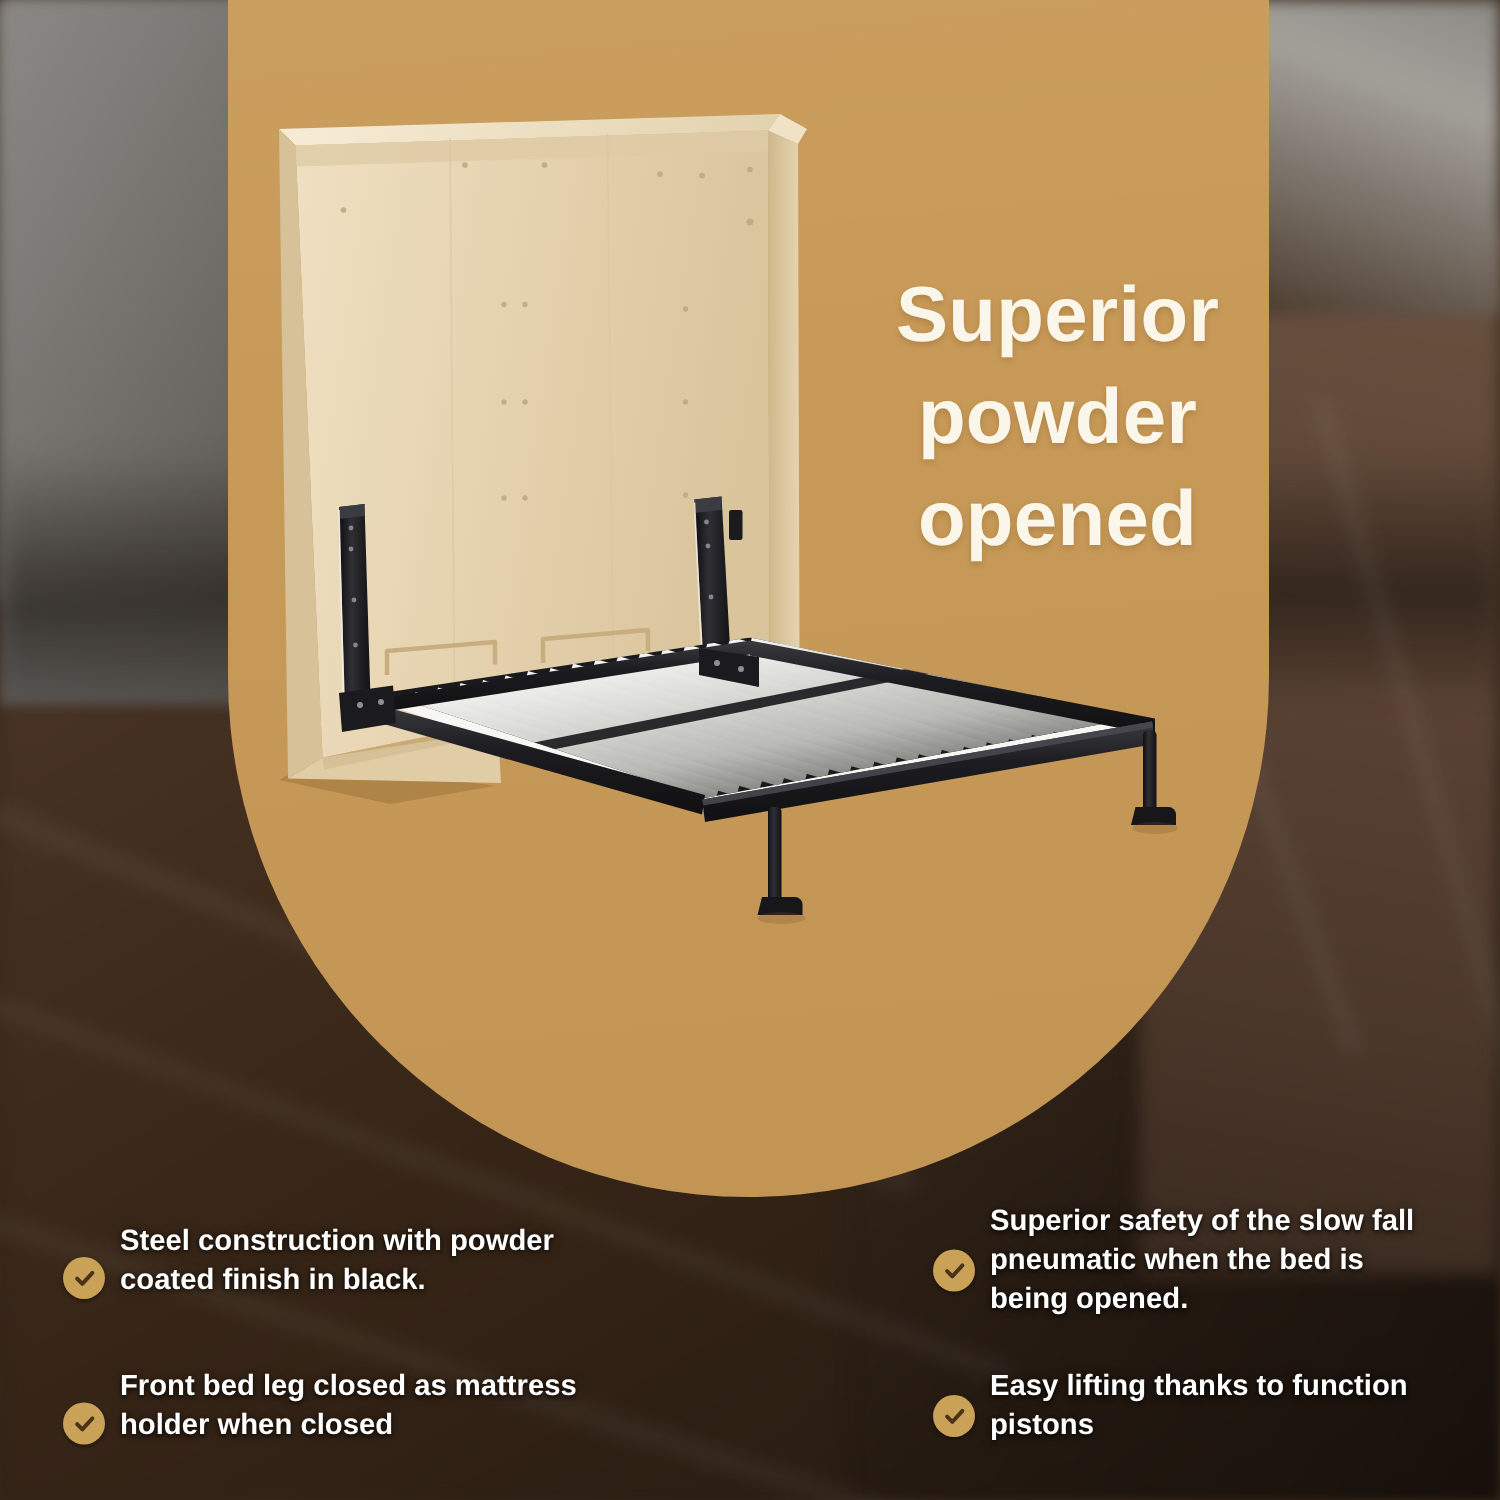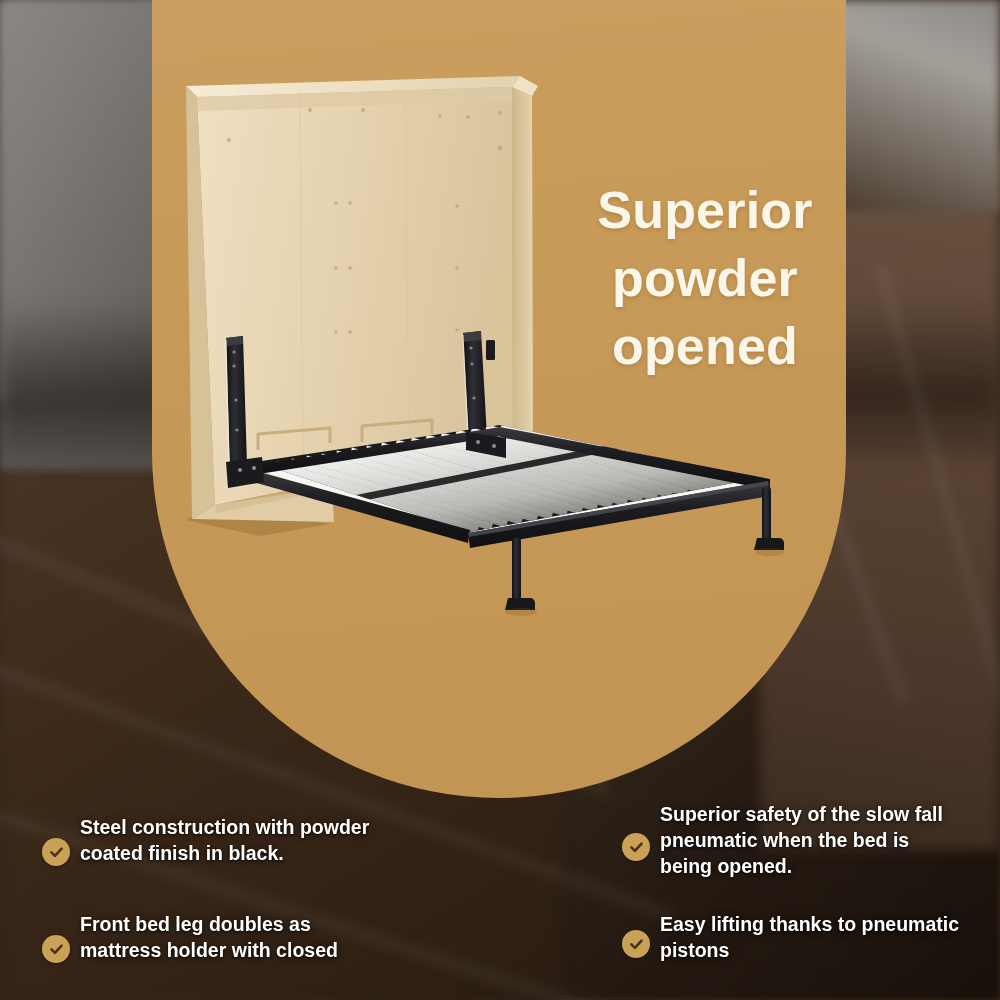--- a/index.html
+++ b/index.html
@@ -343,25 +343,25 @@
     </span>
     <span class="bullet-text">Superior safety of the slow fall pneumatic when the bed is being opened.</span>
   </div>
 
   <div class="bullet b3">
     <span class="bullet-badge">
       <svg width="17" height="17" viewBox="0 0 17 17">
           <path d="M3.4 8.4 L6.9 11.9 L13.6 4.6" fill="none" stroke="#4a3418" stroke-width="2.6" stroke-linecap="round" stroke-linejoin="round"></path>
         </svg>
     </span>
-    <span class="bullet-text">Front bed leg doubles as mattress holder with closed</span>
+    <span class="bullet-text">Front bed leg closed as mattress holder when closed</span>
   </div>
 
   <div class="bullet b4">
     <span class="bullet-badge">
       <svg width="17" height="17" viewBox="0 0 17 17">
           <path d="M3.4 8.4 L6.9 11.9 L13.6 4.6" fill="none" stroke="#4a3418" stroke-width="2.6" stroke-linecap="round" stroke-linejoin="round"></path>
         </svg>
     </span>
-    <span class="bullet-text">Easy lifting thanks to pneumatic pistons</span>
+    <span class="bullet-text">Easy lifting thanks to function pistons</span>
   </div>
 
 </div>
 
 </body></html>

